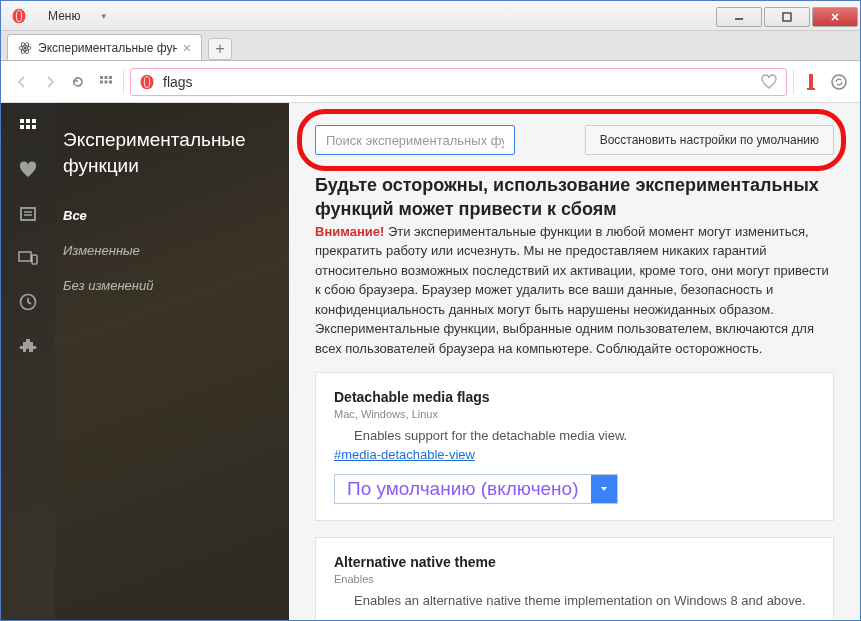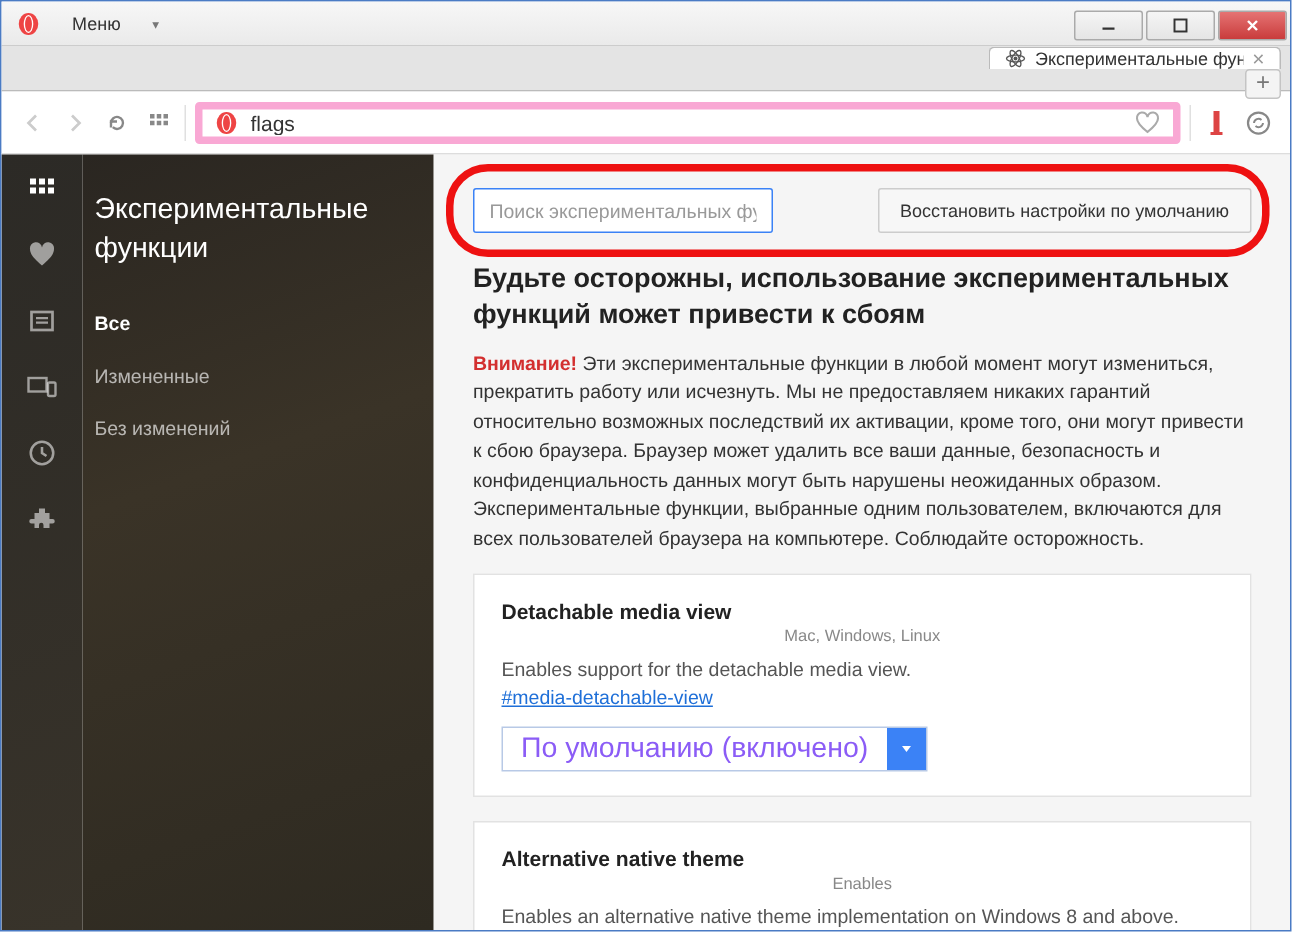--- a/index.html
+++ b/index.html
@@ -8,63 +8,63 @@
 
 .titlebar { height: 30px; background: linear-gradient(#f7f7f7,#eaeaea); display: flex; align-items: center; border-bottom: 1px solid #ccc; }
 .menu-btn { display: flex; align-items: center; gap: 21px; padding: 0 10px; height: 100%; cursor: default; }
 .opera-o { width: 16px; height: 16px; }
 .menu-text { font-size: 12px; color: #333; }
 .win-controls { margin-left: auto; display: flex; }
 .win-btn { width: 46px; height: 20px; display: flex; align-items: center; justify-content: center; border: 1px solid #aaa; margin-top: 2px; margin-right: 2px; background: linear-gradient(#f5f5f5,#e5e5e5); font-size: 10px; color: #333; border-radius: 2px; }
 .win-close { background: linear-gradient(#e57373,#c93c3c); color: #fff; }
 
 
-.tabstrip { height: 30px; background: #e4e4e4; display: flex; align-items: flex-end; padding: 0 6px; border-bottom: 1px solid #bbb; flex-direction: column; }
+.tabstrip { height: 30px; background: #e4e4e4; display: flex; align-items: flex-end; padding: 0 6px; border-bottom: 1px solid #bbb; }
 .tab { display: flex; align-items: center; gap: 6px; background: #fff; height: 26px; padding: 0 10px; border: 1px solid #bbb; border-bottom: none; border-radius: 4px 4px 0 0; max-width: 195px; font-size: 12px; color: #333; }
 .tab .favicon { width: 14px; height: 14px; display: flex; align-items: center; justify-content: center; }
 .tab .title { white-space: nowrap; overflow: hidden; text-overflow: clip; flex: 1; }
 .tab .tab-x { color: #999; cursor: pointer; font-size: 14px; line-height: 1; }
 .newtab { width: 24px; height: 22px; margin-left: 6px; border: 1px solid #c4c4c4; background: #f4f4f4; border-radius: 3px; display: flex; align-items: center; justify-content: center; color: #777; font-size: 16px; }
 
 
 .addrbar { height: 42px; background: #fff; display: flex; align-items: center; gap: 6px; padding: 0 10px; border-bottom: 1px solid #ddd; }
 .nav-ico { width: 22px; height: 22px; display: flex; align-items: center; justify-content: center; color: #888; cursor: pointer; }
 .nav-ico.disabled { color: #ccc; }
-.addr-field { flex: 1; display: flex; align-items: center; border: 5px solid #f9a8d4; border-radius: 3px; height: 28px; padding: 0 8px; gap: 8px; }
+.addr-field { flex: 1; display: flex; align-items: center; border: 1px solid #f9a8d4; border-radius: 3px; height: 28px; padding: 0 8px; gap: 8px; }
 .addr-field input { flex: 1; border: none; outline: none; font-size: 14px; color: #333; background: transparent; }
 .addr-heart { color: #aaa; }
 .sep { width: 1px; height: 24px; background: #e0e0e0; }
 
 
 .content { display: flex; height: calc(621px - 30px - 30px - 42px - 2px); }
 .iconrail { width: 54px; background: linear-gradient(160deg,#2c2a26,#38332a); display: flex; flex-direction: column; align-items: center; padding-top: 12px; gap: 22px; }
 .rail-ico { width: 22px; height: 22px; color: rgba(255,255,255,0.55); display: flex; align-items: center; justify-content: center; cursor: pointer; }
 .rail-ico.active { color: #fff; }
 
 .sidebar { width: 234px; background: linear-gradient(160deg,#2a2621,#3a3327 40%,#2e2a21); color: #fff; padding: 24px 0 0 0; }
 .sidebar h1 { font-size: 19px; font-weight: 400; color: #fff; padding: 0 20px 20px 8px; line-height: 1.35; }
-.side-item { padding: 10px 20px 10px 8px; font-size: 13px; color: rgba(255,255,255,0.65); cursor: pointer; }
+.side-item { padding: 10px 20px 10px 8px; font-size: 13px; color: rgba(255,255,255,0.65); cursor: pointer; font-style: italic; }
 .side-item.selected { color: #fff; font-weight: 600; }
 
 .main { flex: 1; background: #f5f5f5; overflow-y: auto; position: relative; }
 .searchrow { display: flex; align-items: center; gap: 26px; padding: 22px 26px 18px 26px; position: relative; }
 .red-ring { position: absolute; left: 8px; right: 14px; top: 6px; bottom: 2px; border: 5px solid #e11; border-radius: 28px; pointer-events: none; }
 .search-input { flex: 1; height: 30px; border: 1px solid #3b82f6; border-radius: 2px; padding: 0 10px; font-size: 13px; outline: none; background:#fff; }
 .search-input::placeholder { color: #999; }
 .reset-btn { height: 30px; padding: 0 14px; background: #f7f7f7; border: 1px solid #ccc; border-radius: 2px; font-size: 12px; color: #333; cursor: pointer; margin-left: 44px; }
 
 .warnblock { padding: 0 26px 14px 26px; }
-.warnblock h2 { font-size: 18px; font-weight: 700; color: #222; line-height: 1.35; margin-bottom: 10px; }
+.warnblock h2 { font-size: 18px; font-weight: 700; color: #222; line-height: 1.35; }
 .warnblock p { font-size: 13px; color: #333; line-height: 1.5; }
 .attn { color: #d32f2f; font-weight: 700; }
 
 .flag-card { margin: 0 26px 16px 26px; background: #fff; border: 1px solid #e2e2e2; padding: 16px 18px; }
 .flag-card .ftitle { font-size: 14px; font-weight: 700; color: #222; margin-bottom: 3px; }
-.flag-card .fplat { font-size: 11px; color: #888; margin-bottom: 8px; text-align: center; }
-.flag-card .fdesc { font-size: 13px; color: #555; margin-bottom: 4px; }
+.flag-card .fplat { font-size: 11px; color: #888; margin-bottom: 8px; }
+.flag-card .fdesc { font-size: 13px; color: #555; margin-bottom: 4px; margin-left: 20px; }
 .flag-card .ftag { font-size: 13px; color: #1e6fd8; text-decoration: underline; cursor: pointer; display: inline-block; margin-bottom: 12px; }
 .flag-select { display: inline-flex; align-items: center; border: 1px solid #b8c9e6; height: 30px; background: #fff; cursor: pointer; }
 .flag-select .sel-text { padding: 0 12px; font-size: 19px; color: #8b5cf6; }
 .flag-select .sel-caret { width: 26px; height: 28px; background: #3b82f6; color: #fff; display: flex; align-items: center; justify-content: center; }
 
 svg { display: block; }
 </style>
 </head>
 <body>
 
@@ -236,21 +236,21 @@
       <input class="search-input" type="text" placeholder="Поиск экспериментальных функций" style="">
       <button class="reset-btn">Восстановить настройки по умолчанию</button>
     </div>
 
     <div class="warnblock">
       <h2>Будьте осторожны, использование экспериментальных функций может привести к сбоям</h2>
       <p><span class="attn">Внимание!</span> <span>Эти экспериментальные функции в любой момент могут измениться, прекратить работу или исчезнуть. Мы не предоставляем никаких гарантий относительно возможных последствий их активации, кроме того, они могут привести к сбою браузера. Браузер может удалить все ваши данные, безопасность и конфиденциальность данных могут быть нарушены неожиданных образом. Экспериментальные функции, выбранные одним пользователем, включаются для всех пользователей браузера на компьютере. Соблюдайте осторожность.</span></p>
     </div>
 
     <div class="flag-card">
-      <div class="ftitle">Detachable media view</div>
+      <div class="ftitle">Detachable media flags</div>
       <div class="fplat">Mac, Windows, Linux</div>
       <div class="fdesc">Enables support for the detachable media view.</div>
       <a class="ftag">#media-detachable-view</a>
       <div>
         <div class="flag-select">
           <span class="sel-text">По умолчанию (включено)</span>
           <span class="sel-caret">
             <svg width="10" height="10" viewBox="0 0 10 10">
                 <path d="M2 3 L5 7 L8 3 Z" fill="currentColor"></path>
               </svg>

